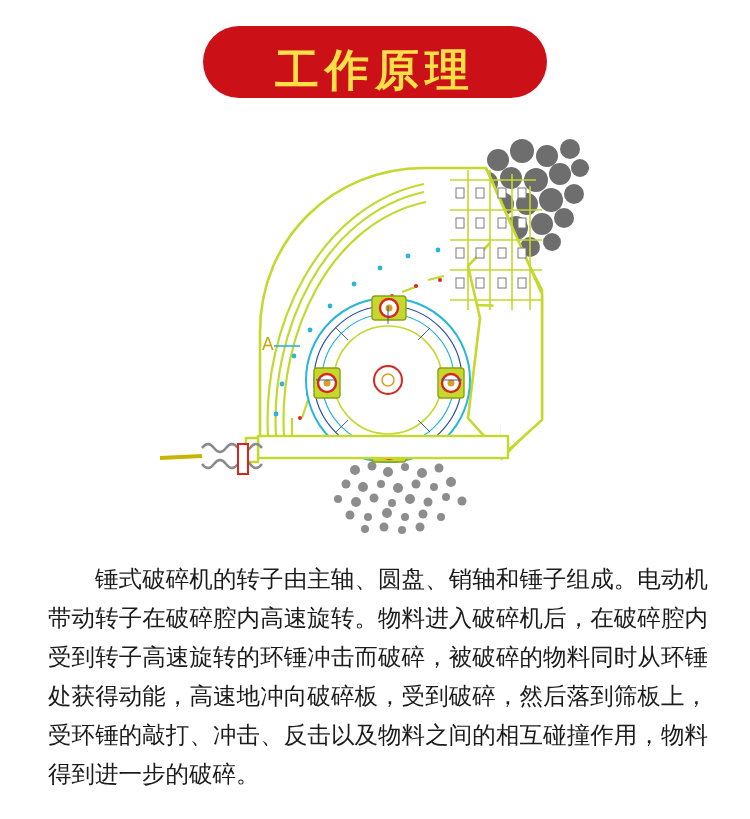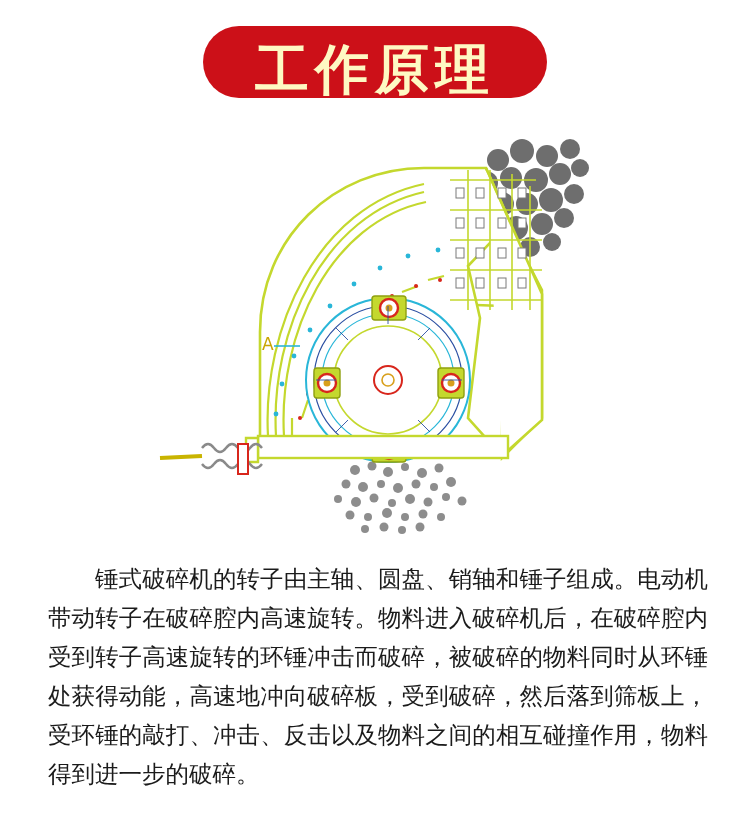--- a/index.html
+++ b/index.html
@@ -26,22 +26,22 @@
     top: 26px;
     width: 344px;
     height: 72px;
     background: #cc1018;
     border-radius: 36px;
     display: flex;
     align-items: center;
     justify-content: center;
   }
   .title-banner .title-text {
-    color: #fef9c3;
-    font-size: 54px;
+    color: #fde047;
+    font-size: 44px;
     font-weight: bold;
     letter-spacing: 6px;
     line-height: 1;
     font-family: "DejaVu Sans", "Liberation Sans", sans-serif;
     margin-top: 16px;
   }
 
   
   .illustration {
     position: absolute;

